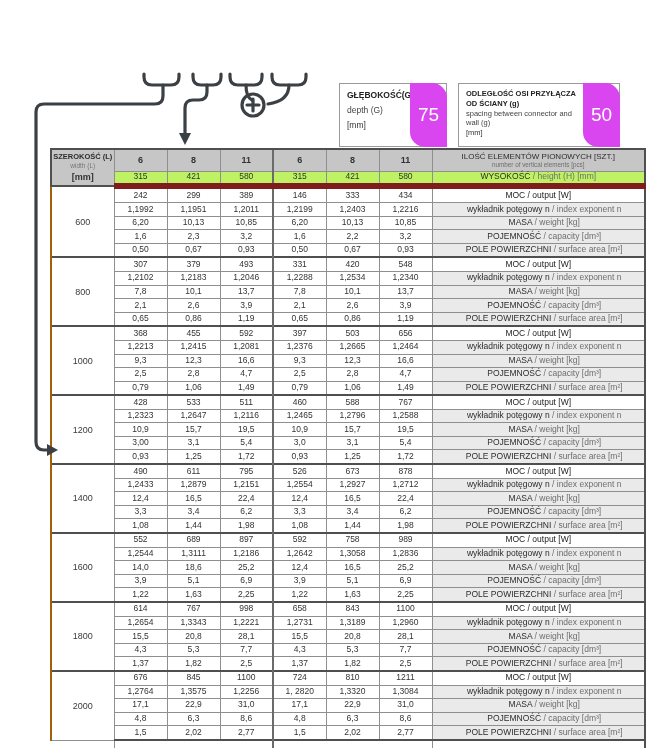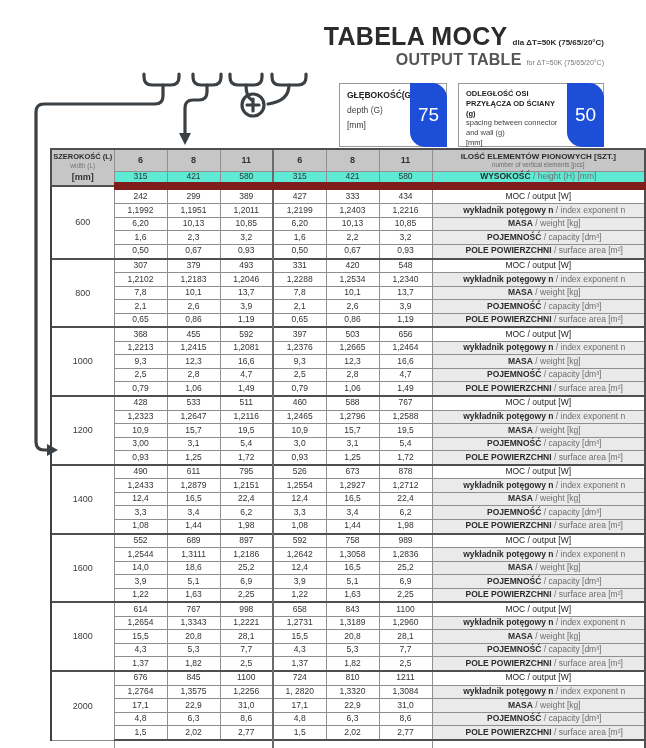--- a/index.html
+++ b/index.html
@@ -19,41 +19,41 @@
   .t-pl { font-size:25px; font-weight:bold; color:#2b2b2b; letter-spacing:0.3px; }
   .t-pl-sub { font-size:8px; font-weight:bold; color:#2b2b2b; }
   .t-en { font-size:16px; font-weight:bold; color:#555; letter-spacing:0.3px; }
   .t-en-sub { font-size:7px; color:#777; }
 
   
   .spec { position:absolute; top:83px; height:64px; background:#fff; border:1px solid #9a9a9a; }
   .spec .txt { position:absolute; left:7px; top:5px; right:42px; font-size:7.5px; line-height:1.3; color:#333; }
   .spec .txt b { display:block; color:#222; }
   .spec .txt .enl { color:#444; }
-  .spec .tag { position:absolute; right:-1px; top:-1px; bottom:-1px; width:37px; background:#1d4ed8;
+  .spec .tag { position:absolute; right:-1px; top:-1px; bottom:-1px; width:37px; background:#d946ef;
                border-radius:0 15px 0 15px; color:#fff; display:flex; align-items:center;
                justify-content:center; font-size:19px; }
   .spec1 { left:339px; width:108px; }
   .spec1 .txt { font-size:8.5px; line-height:1.75; top:4px; }
-  .spec2 { left:458px; width:146px; }
+  .spec2 { left:458px; width:162px; }
 
   
   .ot { position:absolute; left:50px; top:148px; width:594px; height:667px;
         border-collapse:collapse; table-layout:fixed; }
   .ot th,.ot td { border:1px solid #8f8f8f; text-align:center; vertical-align:middle;
         font-size:8.5px; color:#333; padding:0; line-height:1.15; font-weight:normal; }
   .ot thead .h1 th { height:22px; background:#c6c6c6; font-weight:bold; font-size:9px;
         border-top:2px solid #4f4f4f; }
-  .ot thead .h2 th { height:15px; background:#5eead4; border-bottom:8px solid #7f1d1d; }
+  .ot thead .h2 th { height:15px; background:#bef264; border-bottom:6px solid #7f1d1d; }
   .ot th.wh { background:#fff; font-weight:normal; font-size:7.5px; border-bottom:2px solid #4f4f4f;
         border-left:2px solid #4f4f4f; line-height:1.35; }
   .ot th.wh b { display:block; font-size:7.5px; color:#2c2c2c; }
   .ot th.wh .en { display:block; font-size:6.5px; color:#777; font-weight:normal; }
-  .ot td.wcell { background:#fff; font-size:9px; color:#3a3a3a; border-left:2px solid #404040; }
-  .ot .lbl b { color:#2c2c2c; font-weight:bold; }
+  .ot td.wcell { background:#fff; font-size:9px; color:#3a3a3a; border-left:2px solid #a16207; }
+  .ot .lbl b { color:#2c2c2c; font-weight:normal; }
   .ot .lbl .en { color:#6e6e6e; }
   .ot td.shade { background:#eaeaea;padding-left:12px; }
   .ot td.moc b, .ot td.moc .en { font-weight:normal; color:#1c1c1c; }
   .ot .sub { font-size:6.3px; color:#6e6e6e; font-weight:normal; line-height:1.25; }
   .ot .hh b { font-size:8px; }
   .ot tr.gtop > th, .ot tr.gtop > td { border-top:2px solid #4f4f4f; }
   .ot .gsep { border-left:2px solid #6b6b6b; }
   .ot tr > *:last-child { border-right:2px solid #4f4f4f; }
   .ot tr.f1 td { border-top:2px solid #4f4f4f; height:34px; }
   .ot tr.f2 td { border-bottom:2px solid #4f4f4f; height:40px; }
@@ -62,30 +62,20 @@
 
   .annot { position:absolute; left:0; top:0; pointer-events:none; }
 </style>
 </head>
 <body>
 
 <div class="page">
 
 
 
-  <div class="title-block">
-    <div class="title-row">
-      <span class="t-pl">TABELA MOCY</span>
-      <span class="t-pl-sub">dla ΔT=50K (75/65/20°C)</span>
-    </div>
-    <div class="title-row">
-      <span class="t-en">OUTPUT TABLE</span>
-      <span class="t-en-sub">for ΔT=50K (75/65/20°C)</span>
-    </div>
-  </div>
 
   <div class="spec spec1">
     <div class="txt">
       <b>GŁĘBOKOŚĆ(G)</b>
       <div class="enl">depth (G)</div>
       <div>[mm]</div>
     </div>
     <div class="tag">75</div>
   </div>
 
@@ -139,21 +129,21 @@
           <span class="en">/ height (H) [mm]</span>
         </th>
       </tr>
     </thead>
     <tbody>
         <tr class="gtop">
           <td class="wcell" rowspan="5">600</td>
           <td>242</td>
           <td>299</td>
           <td>389</td>
-          <td class="gsep">427</td>
+          <td class="gsep">146</td>
           <td>333</td>
           <td>434</td>
           <td class="lbl moc"><b>MOC</b><span class="en"> / output [W]</span></td>
         </tr>
         <tr>
           <td>1,1992</td>
           <td>1,1951</td>
           <td>1,2011</td>
           <td class="gsep">1,2199</td>
           <td>1,2403</td>

